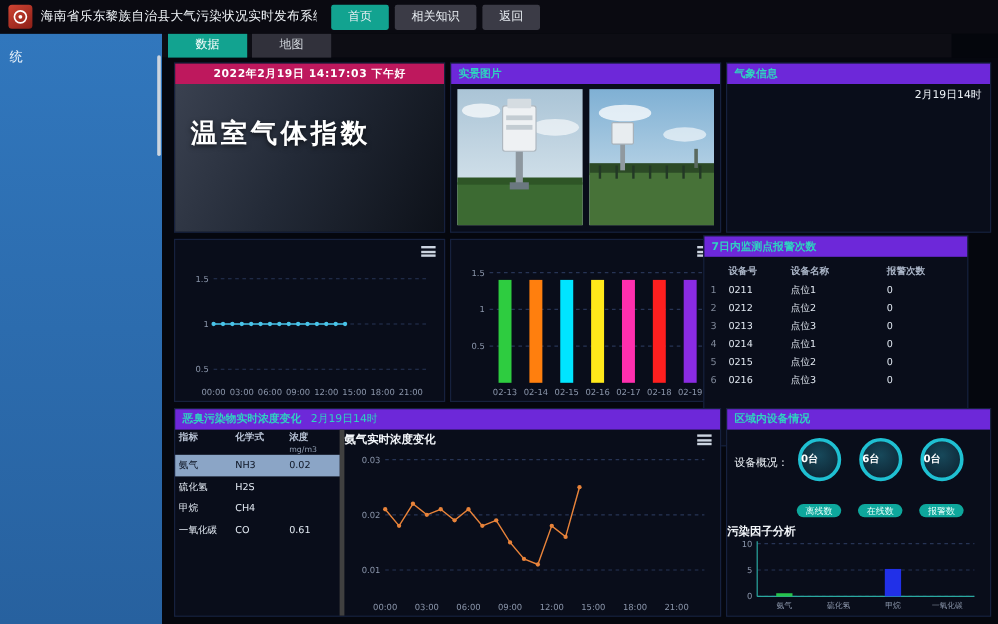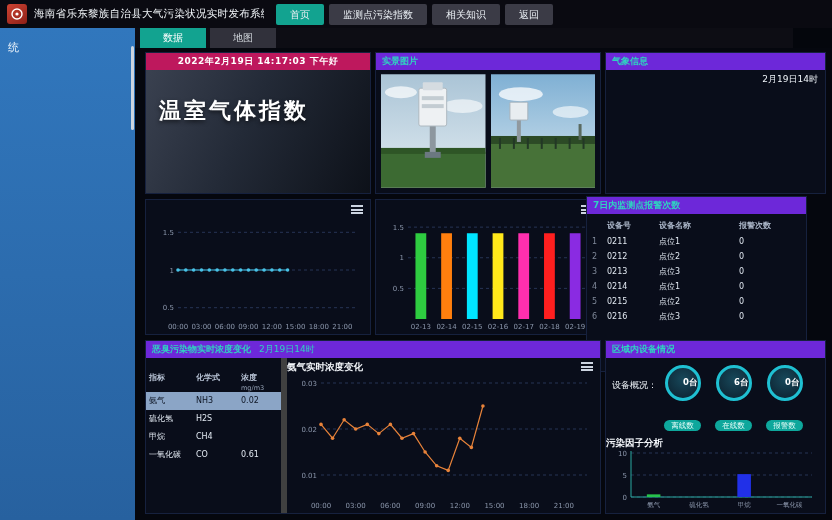--- a/index.html
+++ b/index.html
@@ -43,52 +43,51 @@
 
   .chartbox{position:absolute;left:2px;top:13px;right:2px;bottom:2px}
   .chartbox svg,.chartbox2 svg,.factor-box svg{display:block}
 
   .atable{padding:3px 5px 0 5px}
   .arow{display:grid;grid-template-columns:15px 52px 80px 1fr;height:15px;line-height:15px;font-size:8px;color:#e2e9f2}
   .arow.ahead{color:#a9b4c6;height:17px;line-height:17px;font-weight:bold}
   .arow .c0{color:#7f8899}
 
   .odor-body{position:absolute;top:17px;left:0;right:0;bottom:0;display:flex}
-  .otable{width:141px;border-right:6px solid #404040;padding-top:13px;flex:none}
+  .otable{width:141px;border-right:4px solid #404040;padding-top:0;flex:none}
   .orow{display:grid;grid-template-columns:47px 45px 46px;height:18px;line-height:18px;font-size:8px;color:#e2e9f2;padding-left:3px}
   .orow.ohead{height:21px;color:#b7c2d4;font-weight:bold;line-height:10px;padding-top:2px}
   .ohead .stack{display:flex;flex-direction:column}
   .ohead .unit{font-size:6.5px;font-weight:normal;color:#93a0b4}
   .orow.selected{background:#8ba5c6;color:#0d1524}
   .ochart{flex:1;position:relative}
   .ochart-title{text-align:left;font-size:9.5px;font-weight:bold;color:#f2f5f9;line-height:17px}
   .ochart .chartbox2{position:absolute;left:0;top:17px;right:3px;bottom:2px}
 
   .dev-row{display:flex;padding:7px 3px 0 6px}
   .dev-label{font-size:9px;color:#eef3f8;margin-top:14px;white-space:nowrap;flex:none}
   .stat{width:51px;display:flex;flex-direction:column;align-items:center}
-  .ring{width:36px;height:36px;border-radius:50%;border:3px solid #1fc0d2;background:radial-gradient(circle at 50% 38%,#17485a,#0c1f2d);display:flex;align-items:center;justify-content:flex-end;font-size:8.5px;font-weight:bold;color:#fff}
+  .ring{width:36px;height:36px;border-radius:50%;border:3px solid #1fc0d2;background:radial-gradient(circle at 50% 38%,#17485a,#0c1f2d);display:flex;align-items:center;justify-content:flex-start;font-size:8.5px;font-weight:bold;color:#fff}
   .stat-badge{margin-top:19px;background:#0ea79c;color:#eafffb;font-size:7.5px;line-height:11px;padding:0 7px;border-radius:7px;white-space:nowrap}
   .sub-head{margin-top:6px;text-align:left;font-size:9.5px;font-weight:bold;color:#f2f5f9}
   .factor-box{position:absolute;left:3px;right:3px;top:104px;bottom:3px}
 </style>
 </head>
 <body>
 
 <div class="topbar">
   <div class="logo">
     <svg width="14" height="14" viewBox="0 0 14 14">
         <circle cx="7" cy="7" r="5" fill="none" stroke="#fff" stroke-width="1.4"></circle>
         <circle cx="7" cy="7" r="1.6" fill="#fff"></circle>
       </svg>
   </div>
   <div class="app-title">海南省乐东黎族自治县大气污染状况实时发布系统</div>
   <div class="nav">
     <div class="nav-item active">首页</div>
-    <div class="nav-item">监测点污染指数</div>
     <div class="nav-item">相关知识</div>
     <div class="nav-item">返回</div>
   </div>
 </div>
 
 <div class="sidebar">
   <div class="side-item">统</div>
   <div class="side-scroll"></div>
 </div>
 

